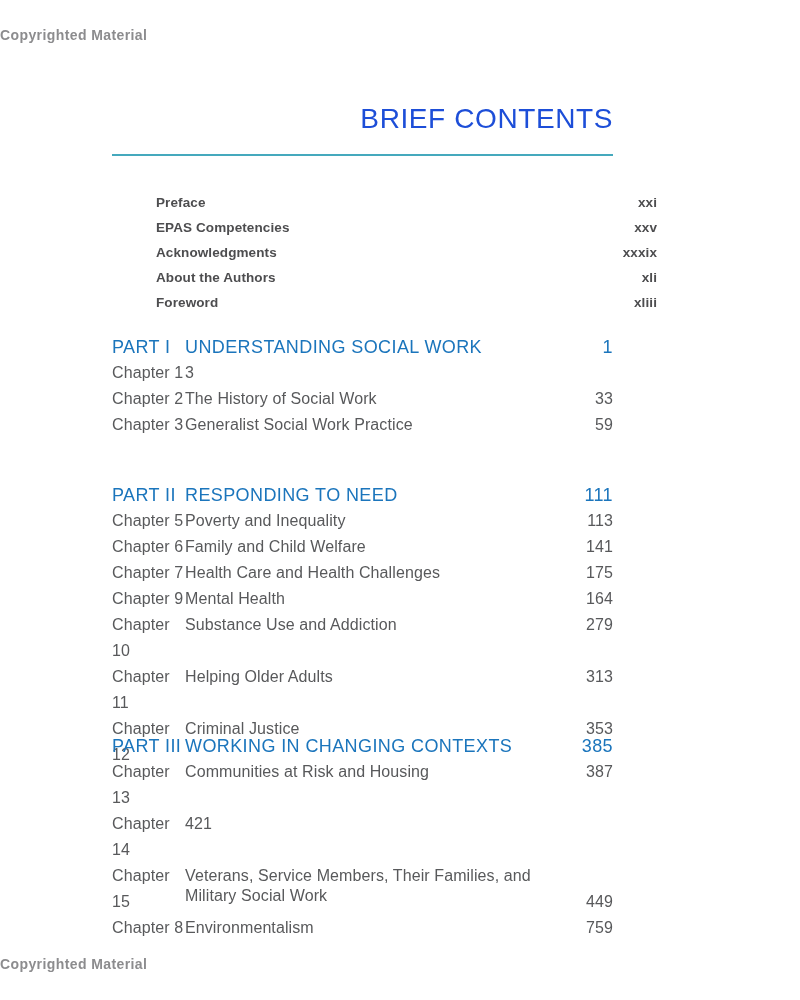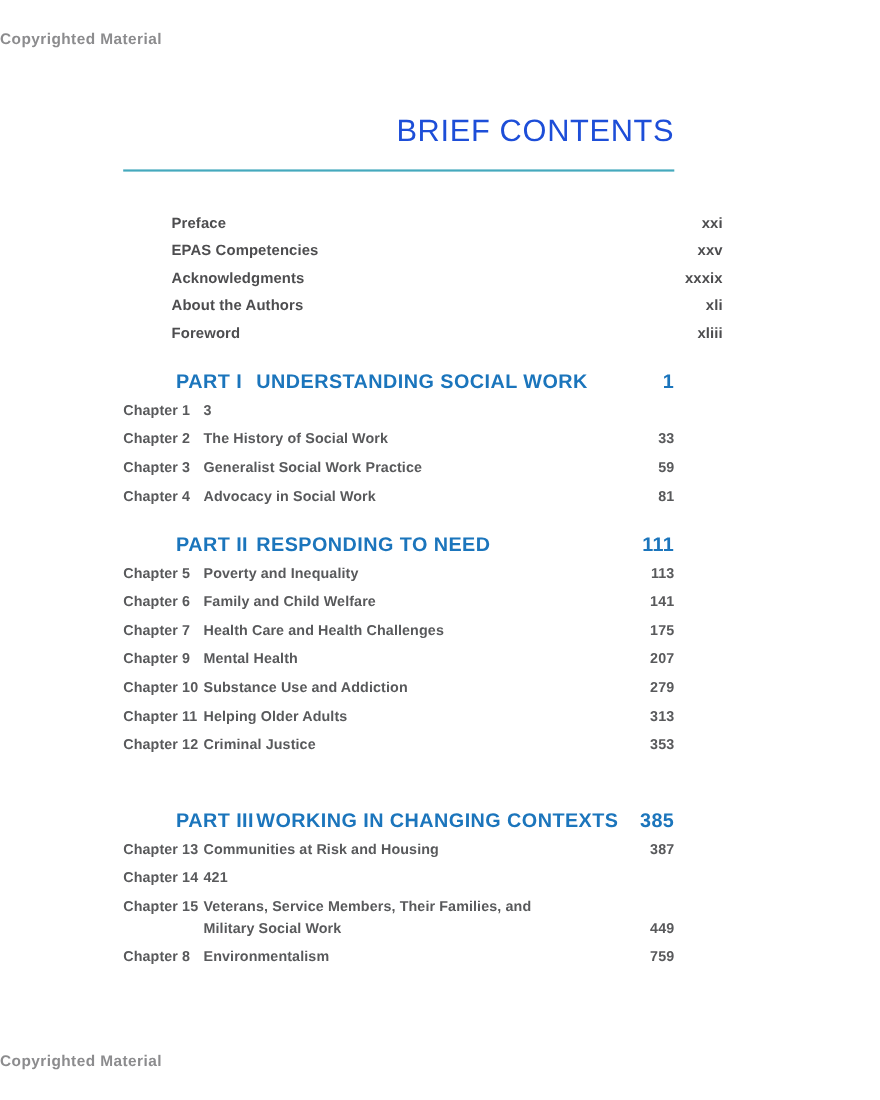--- a/index.html
+++ b/index.html
@@ -36,30 +36,29 @@
   }
 
   .part { position: absolute; left: 112px; width: 501px; }
   .part-1 { top: 334px; }
   .part-2 { top: 482px; }
   .part-3 { top: 733px; }
 
   .part-heading {
     display: flex;
     height: 26px; line-height: 26px;
-    font-size: 18px; font-weight: bold;
-    color: #1b75bc; letter-spacing: 0.4px; margin-left: 48px;
+    font-size: 18px; font-weight: normal;
+    color: #1b75bc; letter-spacing: 0.4px;
   }
 
   .ch-row {
     display: flex;
     min-height: 26px; line-height: 26px;
-    font-size: 13px; color: #58595b;
+    font-size: 16px; color: #58595b;
     letter-spacing: 0.1px;
-    font-weight: bold;
   }
 
   .col-label { width: 73px; flex-shrink: 0; }
   .col-title { flex: 1; }
   .col-page  { text-align: right; flex-shrink: 0; }
 
   .ch-row.two-line .col-title { line-height: 20px; padding: 3px 0; white-space: pre-line; }
   .ch-row.two-line .col-page  { align-self: flex-end; line-height: 20px; padding-bottom: 3px; }
 
   .epilogue-row .col-title { padding-left: 0; }
@@ -109,25 +108,20 @@
   <div class="ch-row">
     <span class="col-label">Chapter 2</span>
     <span class="col-title">The History of Social Work</span>
     <span class="col-page">33</span>
   </div>
   <div class="ch-row">
     <span class="col-label">Chapter 3</span>
     <span class="col-title">Generalist Social Work Practice</span>
     <span class="col-page">59</span>
   </div>
-  <div class="ch-row">
-    <span class="col-label">Chapter 4</span>
-    <span class="col-title">Advocacy in Social Work</span>
-    <span class="col-page">81</span>
-  </div>
 </div>
 
 <div class="part part-2">
   <div class="part-heading">
     <span class="col-label">PART II</span>
     <span class="col-title">RESPONDING TO NEED</span>
     <span class="col-page">111</span>
   </div>
   <div class="ch-row">
     <span class="col-label">Chapter 5</span>
@@ -140,21 +134,21 @@
     <span class="col-page">141</span>
   </div>
   <div class="ch-row">
     <span class="col-label">Chapter 7</span>
     <span class="col-title">Health Care and Health Challenges</span>
     <span class="col-page">175</span>
   </div>
   <div class="ch-row">
     <span class="col-label">Chapter 9</span>
     <span class="col-title">Mental Health</span>
-    <span class="col-page">207</span>
+    <span class="col-page">164</span>
   </div>
   <div class="ch-row">
     <span class="col-label">Chapter 10</span>
     <span class="col-title">Substance Use and Addiction</span>
     <span class="col-page">279</span>
   </div>
   <div class="ch-row">
     <span class="col-label">Chapter 11</span>
     <span class="col-title">Helping Older Adults</span>
     <span class="col-page">313</span>

